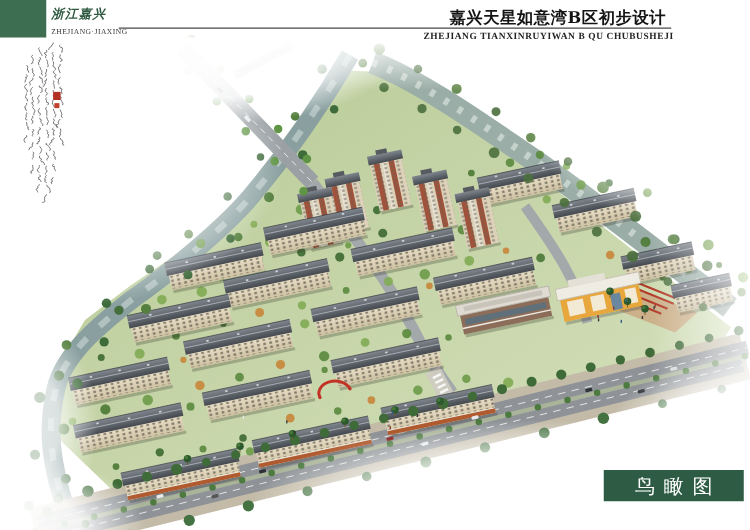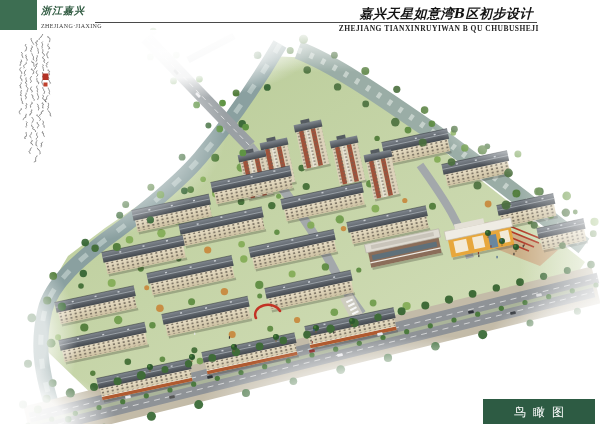--- a/index.html
+++ b/index.html
@@ -6,28 +6,28 @@
   .page{position:relative;width:600px;height:424px;background:#ffffff;overflow:hidden;
         font-family:"Liberation Sans",sans-serif;}
   
   .brand-block{position:absolute;left:0;top:0;width:37px;height:30px;background:#3d6e52;}
   .brand-cn{position:absolute;left:41px;top:4px;font-family:"DejaVu Serif","Liberation Serif",serif;
             font-weight:bold;font-style:italic;font-size:10px;letter-spacing:1px;color:#2f5a40;}
   .brand-en{position:absolute;left:41px;top:23px;font-size:6px;letter-spacing:.4px;color:#3a3a3a;
             font-family:"Liberation Serif",serif;}
   .header-rule{position:absolute;left:95px;top:22px;width:442px;height:1px;background:#4a4a4a;}
   .title-cn{position:absolute;right:67px;top:5px;font-family:"DejaVu Serif","Liberation Serif",serif;
-            font-weight:bold;font-size:13px;letter-spacing:.5px;color:#141414;font-style:italic;}
+            font-weight:bold;font-size:13px;letter-spacing:.5px;color:#141414;}
   .title-en{position:absolute;right:61px;top:24px;font-family:"Liberation Serif",serif;
             font-size:7.5px;letter-spacing:.5px;color:#222;font-weight:bold;}
   
   #scene{position:absolute;left:0;top:0;width:600px;height:424px;}
   
-  .view-label{position:absolute;left:483px;top:399px;width:112px;height:25px;background:#2d5b43;
-              color:#fff;text-align:center;line-height:26px;font-size:12px;letter-spacing:7px;
+  .view-label{position:absolute;left:483px;top:376px;width:112px;height:25px;background:#2d5b43;
+              color:#fff;text-align:center;line-height:26px;font-size:16px;letter-spacing:7px;
               padding-left:7px;box-sizing:border-box;font-family:"DejaVu Sans",sans-serif;}
 </style>
 </head>
 <body>
 
 <div class="page">
 
   <svg id="scene" viewBox="0 0 600 424">
     <defs>
       <linearGradient id="roofG" x1="0" y1="0" x2="0" y2="1">

